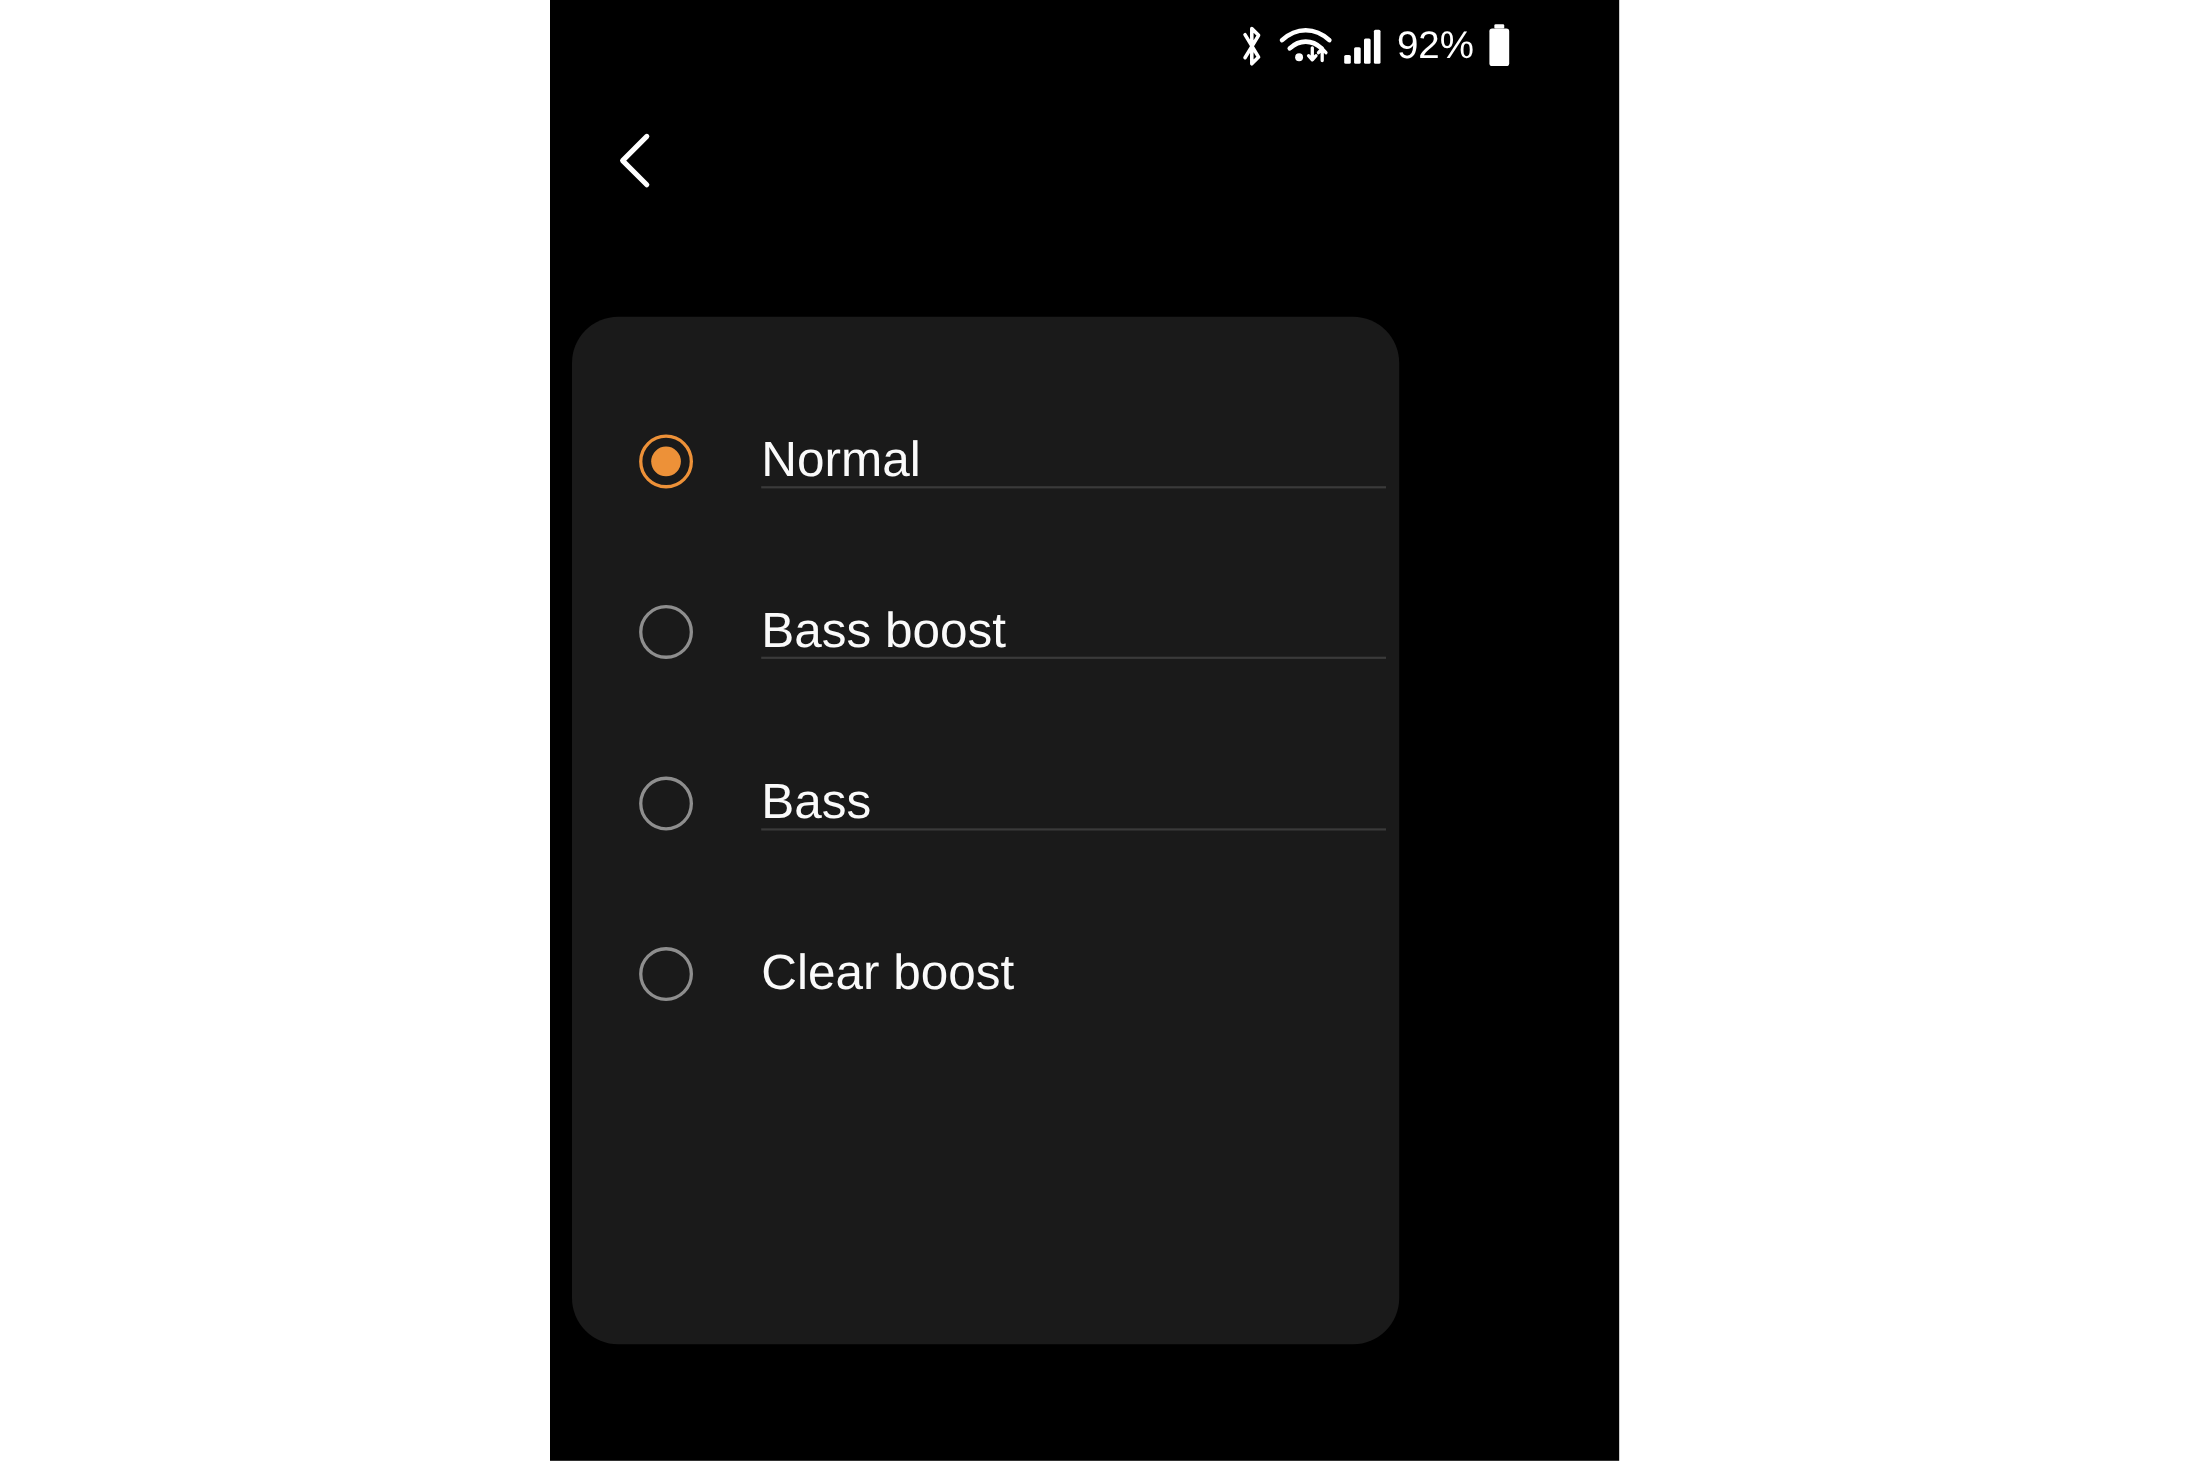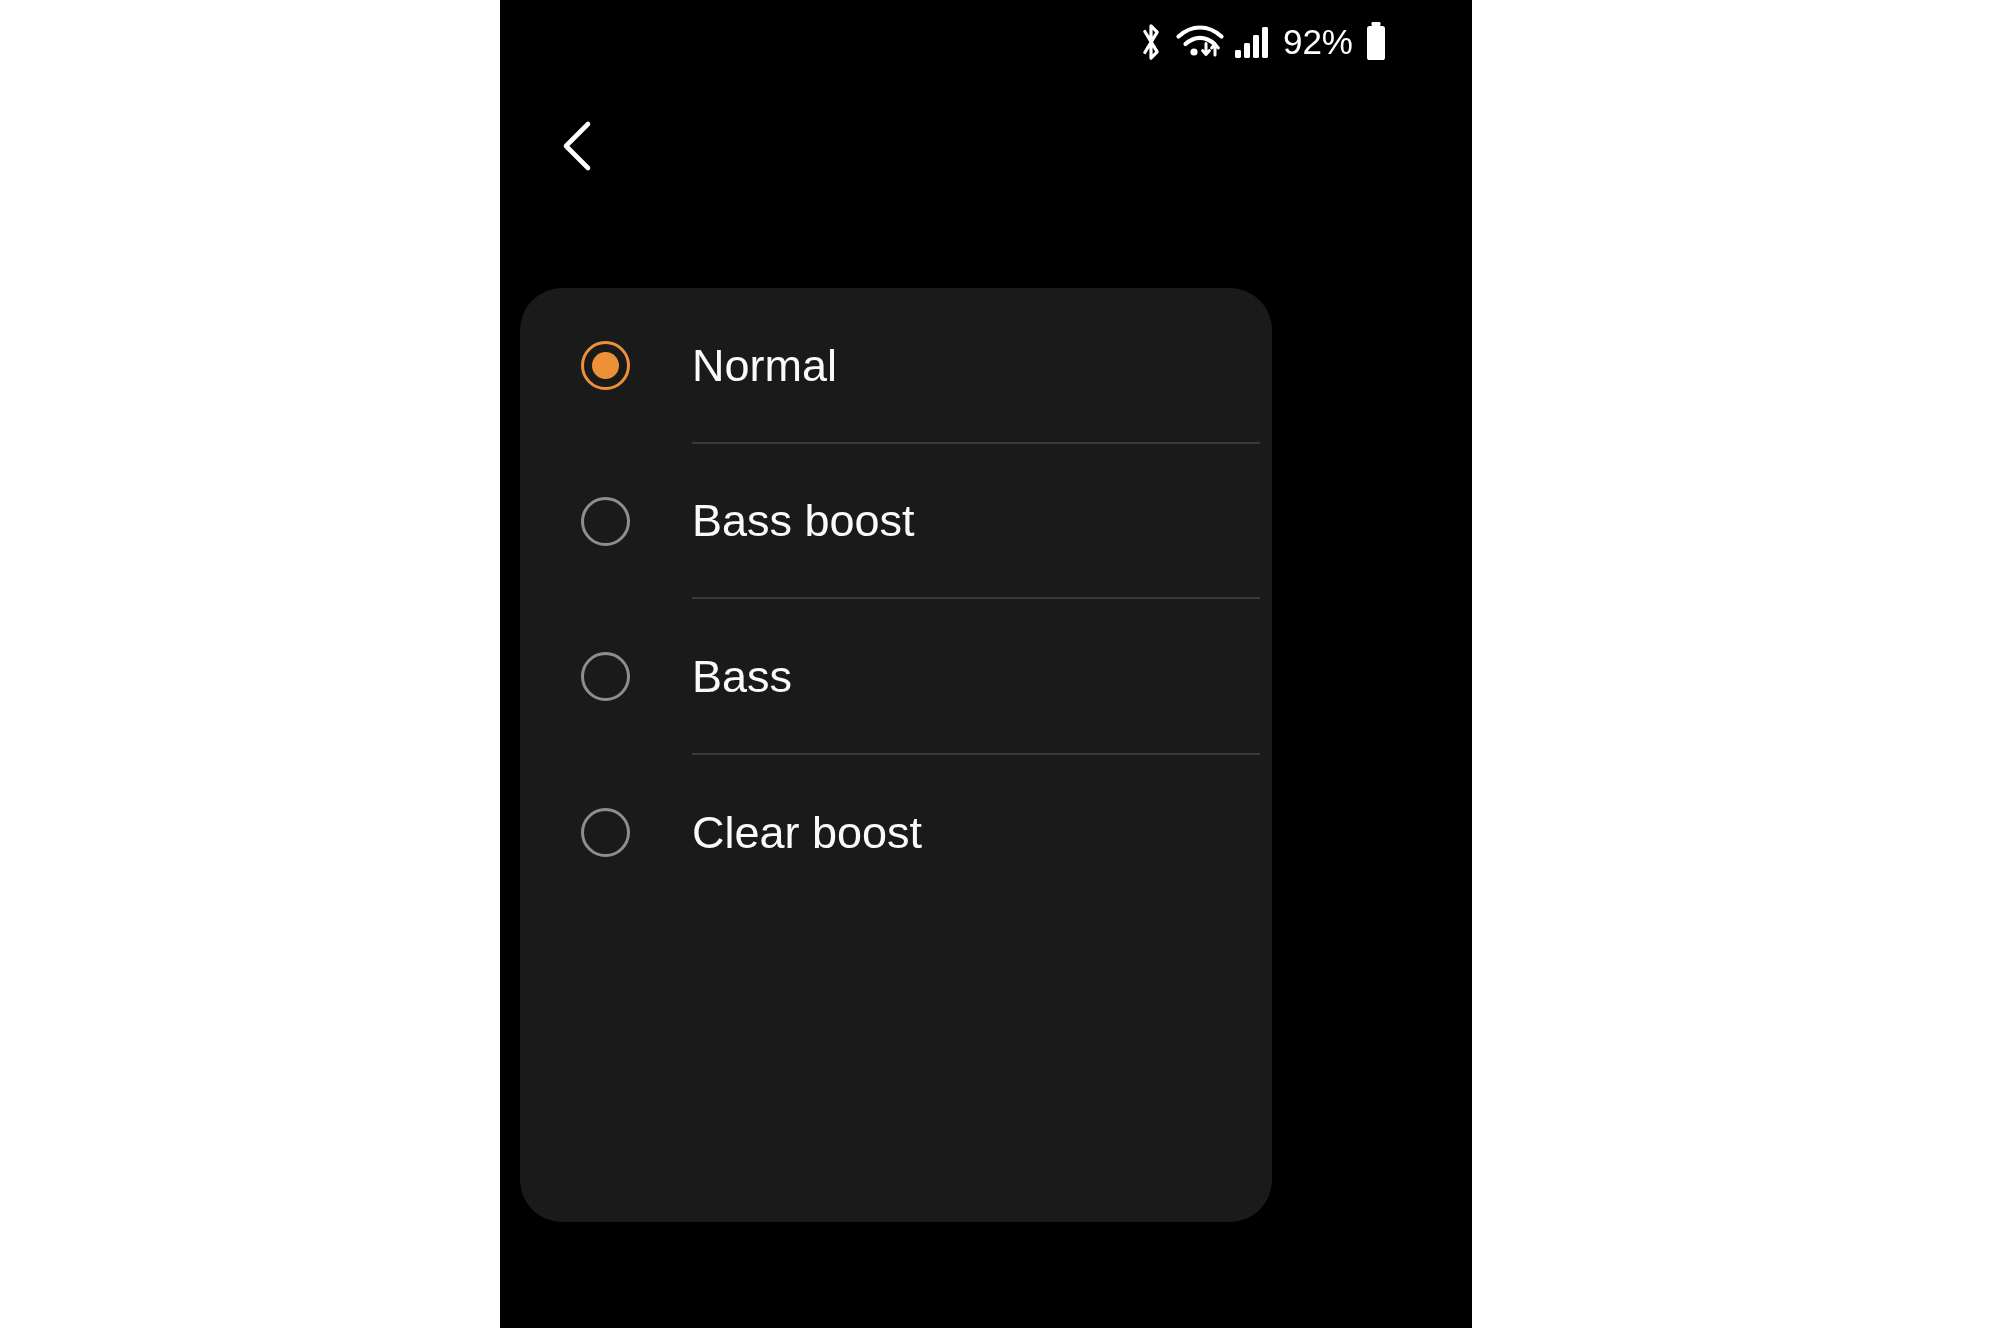--- a/index.html
+++ b/index.html
@@ -21,21 +21,21 @@
     top: 0;
     width: 972px;
     height: 1328px;
     background: #000000;
     overflow: hidden;
   }
 
   
   #status-bar {
     position: absolute;
-    left: 16px;
+    left: 3px;
     top: 0;
     width: 914px;
     height: 92px;
   }
   #status-icons {
     position: absolute;
     right: 42px;
     top: 18px;
     display: flex;
     align-items: center;
@@ -89,21 +89,21 @@
     height: 934px;
     background: #1a1a1a;
     border-radius: 42px;
     overflow: hidden;
   }
 
   .preset-row {
     position: relative;
     height: 155.6px;
     display: flex;
-    align-items: center;
+    align-items: flex-end;
     cursor: pointer;
   }
   .radio {
     position: relative;
     flex: 0 0 auto;
     margin-left: 61px;
     width: 49px;
     height: 49px;
     border-radius: 50%;
     box-sizing: border-box;

